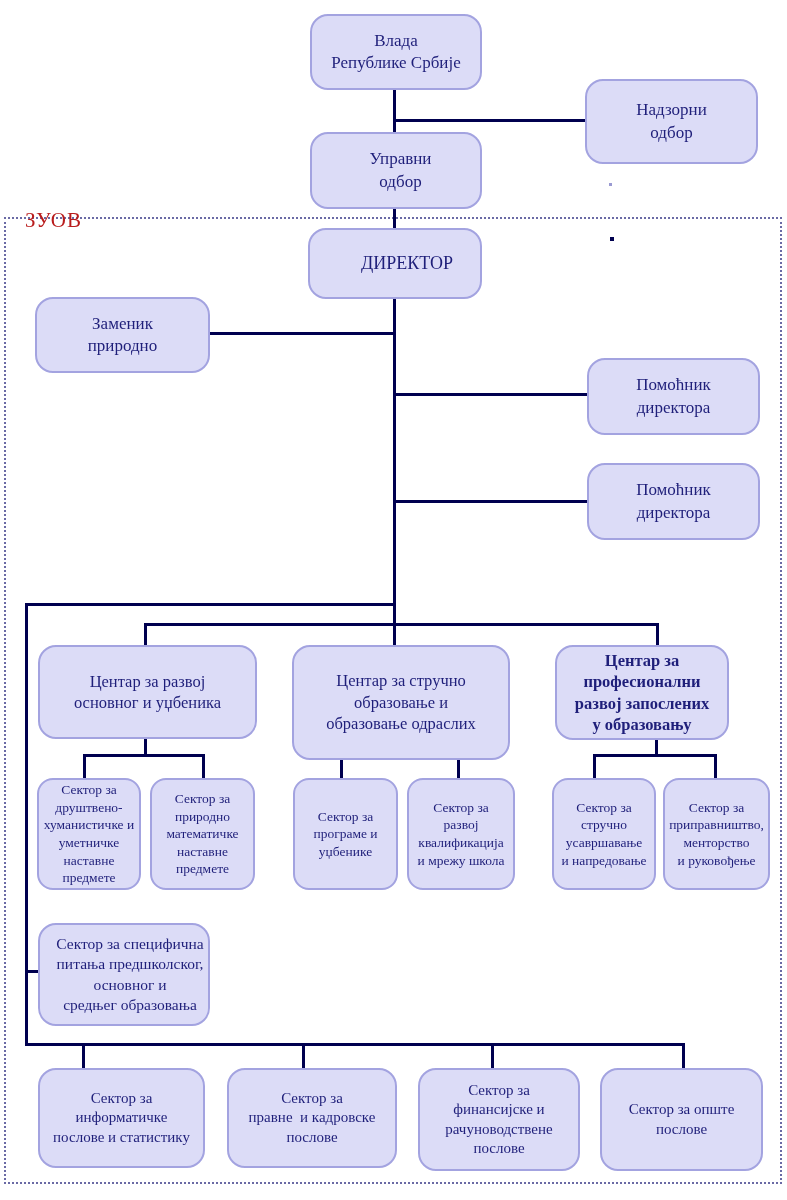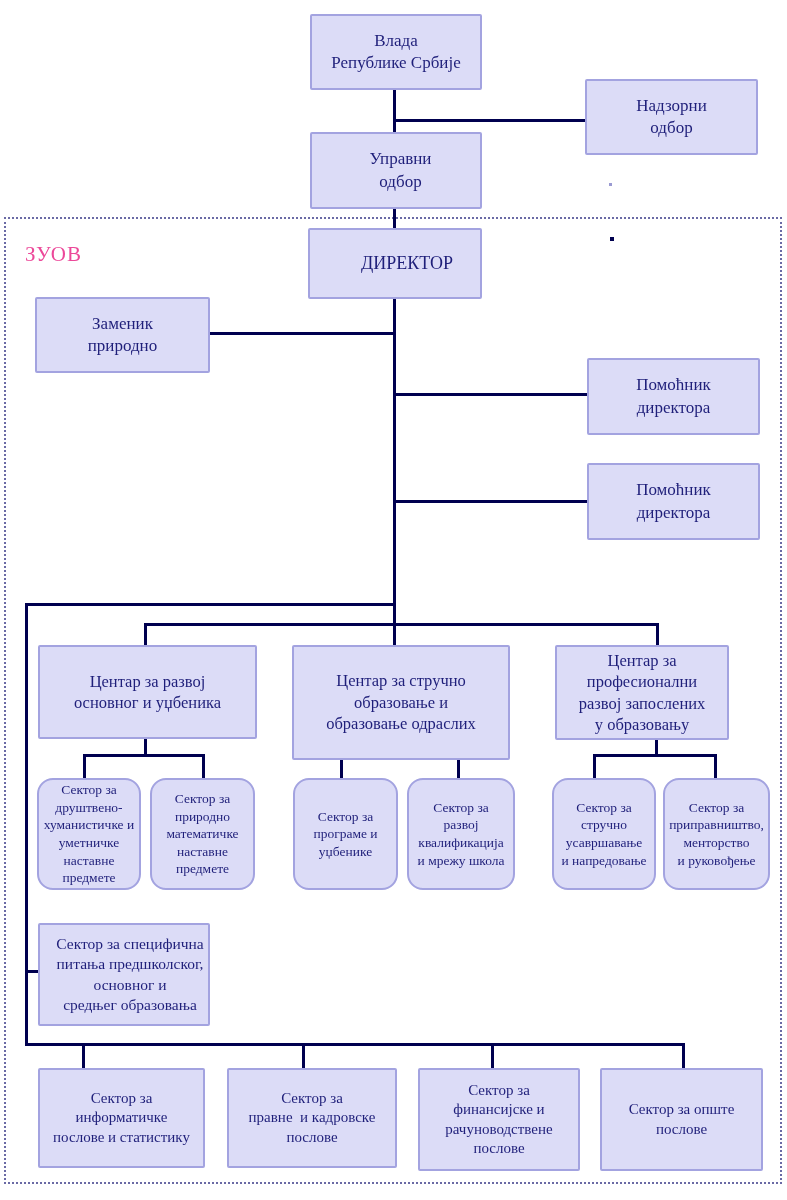--- a/index.html
+++ b/index.html
@@ -21,42 +21,42 @@
     left: 4px;
     top: 217px;
     width: 774px;
     height: 963px;
     border: 2px dotted #6a6aa5;
     z-index: 0;
   }
   .zuov-label {
     position: absolute;
     left: 25px;
-    top: 242px;
+    top: 208px;
     font-size: 21px;
-    color: #ec4899;
+    color: #b91c1c;
     letter-spacing: 1px;
     z-index: 3;
   }
   
   .line {
     position: absolute;
     background: #00004f;
     z-index: 1;
   }
   .dot {
     position: absolute;
     z-index: 1;
   }
   
   .node {
     position: absolute;
     background: #dcdcf7;
     border: 2px solid #a3a3e0;
-    border-radius: 2px;
+    border-radius: 18px;
     color: #1f1f7a;
     display: flex;
     align-items: center;
     justify-content: center;
     text-align: center;
     box-sizing: border-box;
     z-index: 2;
   }
   .node span {
     white-space: pre-wrap;
@@ -108,21 +108,21 @@
   <div class="line" style="left:491px; top:1043px; width:3px; height:27px;"></div>
   <div class="line" style="left:682px; top:1043px; width:3px; height:27px;"></div>
 
   <div class="dot" style="left:609px; top:183px; width:3px; height:3px; background:#9a9ad2;"></div>
   <div class="dot" style="left:610px; top:237px; width:4px; height:4px; background:#00004f;"></div>
 
   <div class="node fs-md" style="left:310px; top:14px;  width:172px; height:76px;">
     <span>Влада
 Републике Србије</span>
   </div>
-  <div class="node fs-md" style="left:585px; top:79px;  width:173px; height:76px;">
+  <div class="node fs-md" style="left:585px; top:79px;  width:173px; height:85px;">
     <span>Надзорни
 одбор</span>
   </div>
   <div class="node fs-md" style="left:310px; top:132px; width:172px; height:77px;padding-left:9px;">
     <span>Управни
 одбор</span>
   </div>
   <div class="node fs-lg" style="left:308px; top:228px; width:174px; height:71px;">
     <span>ДИРЕКТОР</span>
   </div>
@@ -141,21 +141,21 @@
 
   <div class="node fs-ctr" style="left:38px;  top:645px; width:219px; height:94px;">
     <span>Центар за развој
 основног и уџбеника</span>
   </div>
   <div class="node fs-ctr" style="left:292px; top:645px; width:218px; height:115px;">
     <span>Центар за стручно
 образовање и
 образовање одраслих</span>
   </div>
-  <div class="node fs-ctr" style="left:555px; top:645px; width:174px; height:95px;">
+  <div class="node fs-ctr" style="left:555px; top:645px; width:174px; height:95px;font-weight:bold;">
     <span>Центар за професионални
 развој запослених
 у образовању</span>
   </div>
 
   <div class="node fs-sm" style="left:37px;  top:778px; width:104px; height:112px; border-radius:16px;">
     <span>Сектор за
 друштвено-
 хуманистичке и
 уметничке

